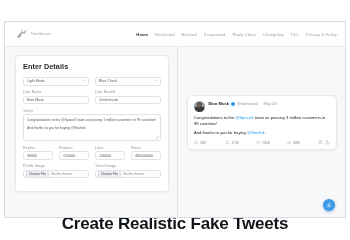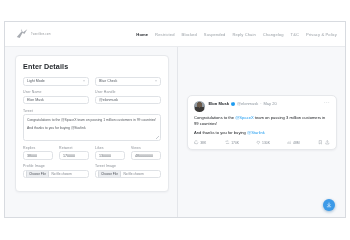--- a/index.html
+++ b/index.html
@@ -392,14 +392,17 @@
         <path d="M12 4v10"></path>
           <path d="M7.5 10.5L12 15l4.5-4.5"></path>
           <path d="M5 19h14"></path>
       </svg>
     </div>
 
   </div>
 
   <div class="scroll-shadow"></div>
 
+  <div class="bottom">
+    <div class="bottom-title">Create Realistic Fake Tweets</div>
+  </div>
 
 </div>
 
 </body></html>

